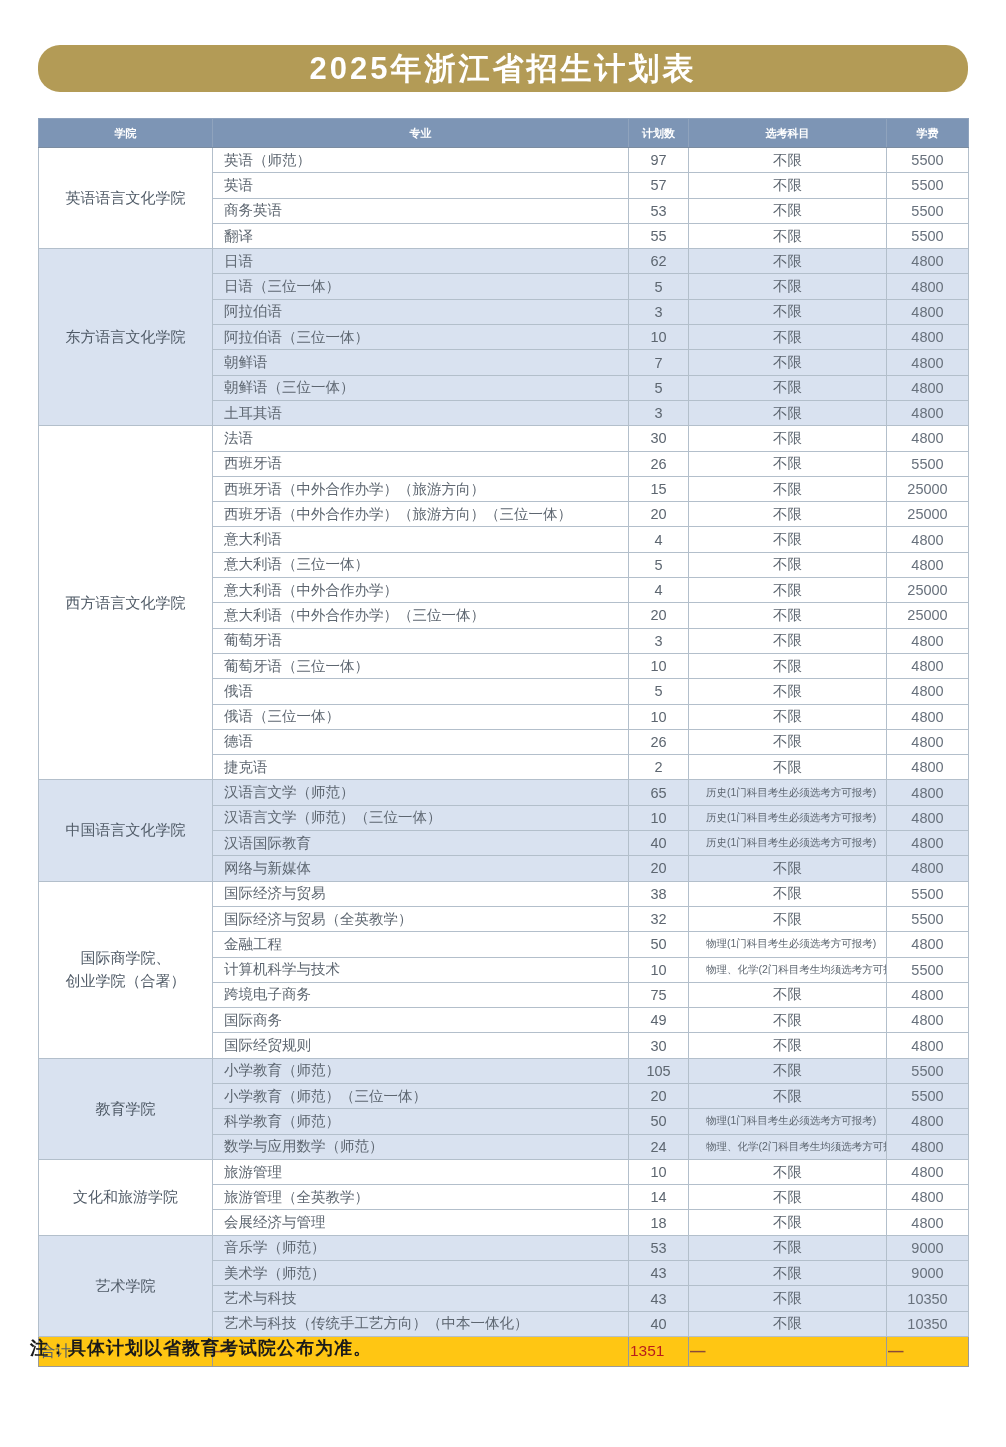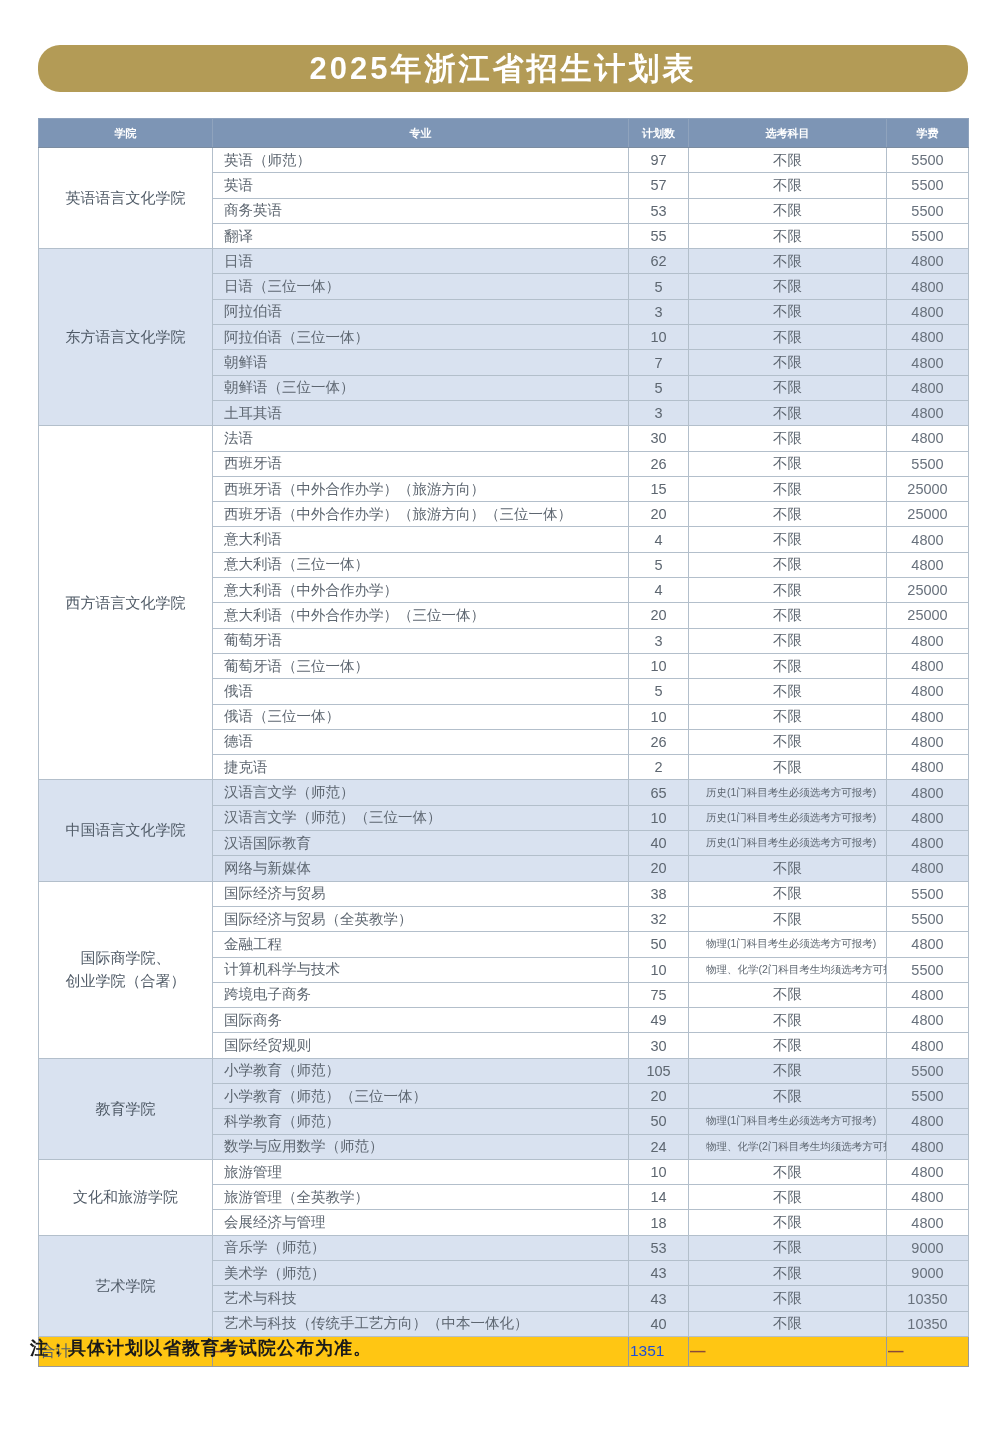--- a/index.html
+++ b/index.html
@@ -70,21 +70,21 @@
   .plan-table td.tuition { color: #68717c; }
   .plan-table tfoot td {
     background: #ffc613;
     height: 30px;
     font-size: 15.5px;
     text-align: left;
     border: 1px solid #9a9a9a;
     border-top: 1px solid #8495a9;
   }
   .plan-table tfoot td.total-label { color: #55606b; }
-  .plan-table tfoot td.total-plan { color: #1d4ed8; }
+  .plan-table tfoot td.total-plan { color: #b91c1c; }
   .plan-table tfoot td.dash { color: #8a4a38; font-weight: bold; }
   .note {
     position: absolute;
     left: 30px; top: 1336px;
     font-family: "DejaVu Serif", serif;
     font-weight: bold;
     font-size: 18px;
     color: #1a1a1a;
     letter-spacing: 1px;
   }

